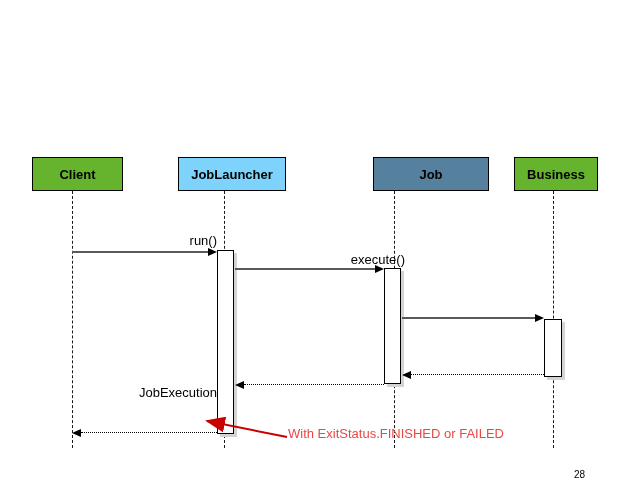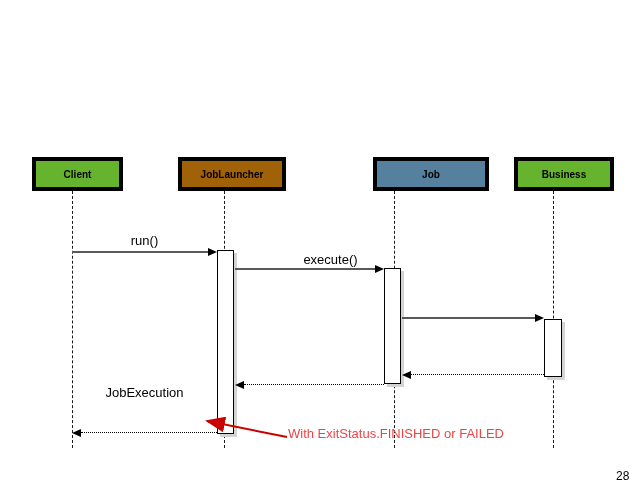--- a/index.html
+++ b/index.html
@@ -12,32 +12,32 @@
     height: 491px;
     background: #ffffff;
     overflow: hidden;
   }
 
   
   .actor-box {
     position: absolute;
     top: 157px;
     height: 34px;
-    border: 4px solid #000000;
+    border: 1px solid #000000;
     display: flex;
     align-items: center;
     justify-content: center;
-    font-size: 10px;
+    font-size: 13px;
     font-weight: bold;
     color: #000000;
   }
   .actor-client    { left: 32px;  width: 91px;  }
   .actor-launcher  { left: 178px; width: 108px; }
   .actor-job       { left: 343px; width: 116px; margin-left: 30px; }
-  .actor-business  { left: 514px; width: 100px;  }
+  .actor-business  { left: 514px; width: 84px;  }
 
   
   .lifeline {
     position: absolute;
     top: 191px;
     height: 257px;
     width: 0;
     border-left: 1px dashed #1a1a1a;
   }
   .lifeline-client   { left: 72px;  }
@@ -80,56 +80,56 @@
     border-top: 4px solid transparent;
     border-bottom: 4px solid transparent;
     border-right: 9px solid #000000;
   }
 
   
   .msg-label {
     position: absolute;
     font-size: 13px;
     color: #000000;
-    text-align: center;
+    text-align: right;
   }
   .lbl-run          { left: 72px;  top: 233px; width: 145px; }
   .lbl-execute      { left: 235px; top: 252px; width: 149px; margin-left: 21px; }
   .lbl-exitstatus   { left: 235px; top: 360px; width: 149px; }
   .lbl-jobexecution { left: 72px;  top: 385px; width: 145px; }
 
   .annotation-label {
     position: absolute;
     left: 288px;
     top: 426px;
     font-size: 13px;
     white-space: nowrap;
   }
 
   .page-number {
     position: absolute;
-    left: 616px;
+    left: 574px;
     top: 469px;
-    font-size: 12px;
+    font-size: 10px;
     color: #000000;
   }
 
   .overlay-svg {
     position: absolute;
     left: 0; top: 0;
     pointer-events: none;
   }
 </style>
 </head>
 <body>
 
 <div class="slide">
 
   <div class="actor-box actor-client" style="background-color: rgb(102, 179, 46);">Client</div>
-  <div class="actor-box actor-launcher" style="background-color: #a16207; text-align: center;">JobLauncher</div>
+  <div class="actor-box actor-launcher" style="background-color: #7dd3fc; text-align: center;">JobLauncher</div>
   <div class="actor-box actor-job" style="background-color: rgb(85, 128, 158);">Job</div>
   <div class="actor-box actor-business" style="background-color: rgb(102, 179, 46);">Business</div>
 
   <div class="lifeline lifeline-client"></div>
   <div class="lifeline lifeline-launcher"></div>
   <div class="lifeline lifeline-job"></div>
   <div class="lifeline lifeline-business"></div>
 
   <div class="activation act-launcher"></div>
   <div class="activation act-job"></div>

